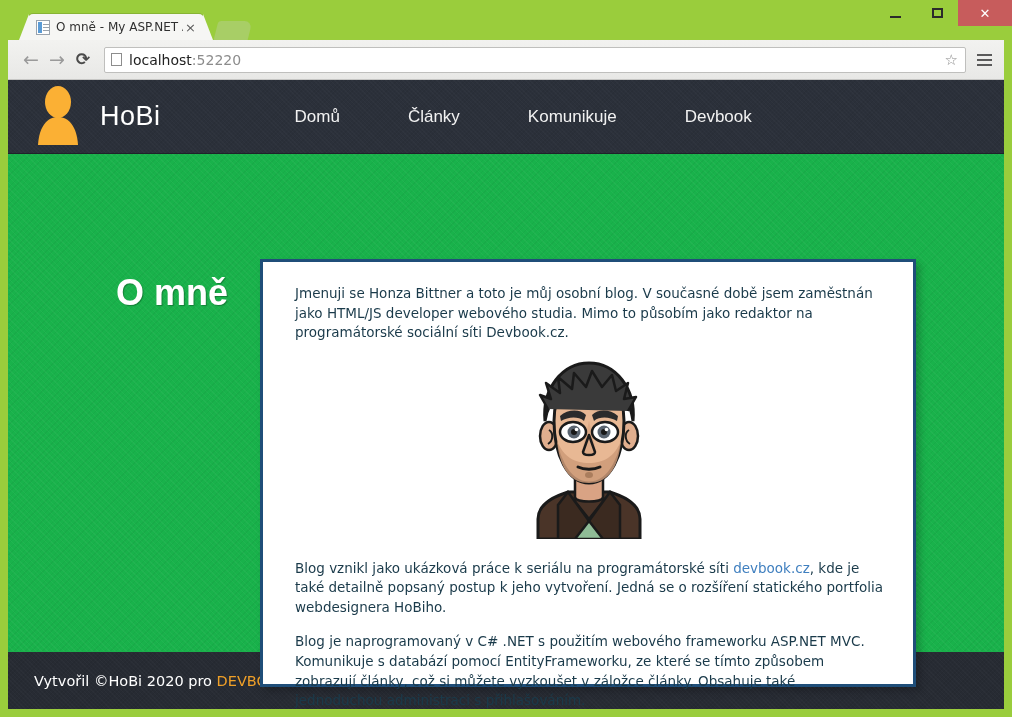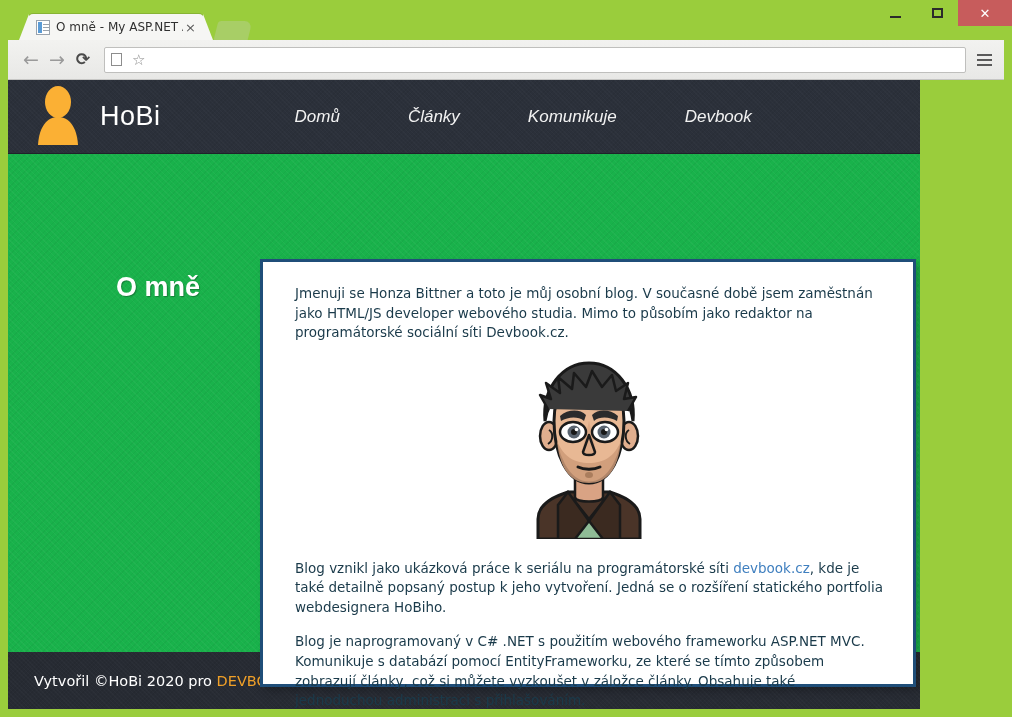--- a/index.html
+++ b/index.html
@@ -185,21 +185,21 @@
   .menu-icon span {
     display: block; width: 15px; height: 2px;
     background: #5a5a5a; margin: 1.5px 0;
   }
 
   
   .viewport {
     position: absolute;
     left: 8px;
     top: 80px;
-    width: 912px;
+    width: 996px;
     height: 629px;
     overflow: hidden;
     background: #19B24B;
   }
 
   
   .site-nav {
     height: 74px;
     background-color: #2B303A;
     background-image:
@@ -223,21 +223,20 @@
     font-family: "Liberation Sans", sans-serif;
     font-weight: 400;
     margin-left: 18px;
     letter-spacing: 0.5px;
   }
 
   .nav-links {
     display: flex;
     align-items: center;
     margin-left: 100px;
-    font-style: italic;
   }
   .nav-link {
     color: #f2f2f2;
     font-size: 17px;
     font-family: "Liberation Sans", sans-serif;
     padding: 0 34px;
     white-space: nowrap;
   }
 
   
@@ -248,21 +247,21 @@
     background-image:
       repeating-linear-gradient(45deg, rgba(255,255,255,0.035) 0 1px, transparent 1px 4px),
       repeating-linear-gradient(-45deg, rgba(0,0,0,0.04) 0 1px, transparent 1px 4px);
   }
 
   .page-title {
     position: absolute;
     left: 108px;
     top: 118px;
     color: #ffffff;
-    font-size: 27px;
+    font-size: 36px;
     font-family: "Liberation Sans", sans-serif;
     text-shadow: 1px 1px 1px rgba(0,0,0,0.28);
     white-space: nowrap;
   }
 
   .content-card {
     position: absolute;
     left: 252px;
     top: 105px;
     width: 656px;
@@ -338,20 +337,21 @@
     </div>
   </div>
 
   <div class="toolbar">
     <div class="nav-btn">←</div>
     <div class="nav-btn">→</div>
     <div class="nav-btn reload">⟳</div>
 
     <div class="omnibox">
       <span class="page-icon"></span>
+      <span class="url-text"><span>localhost</span><span class="port">:52220</span></span>
       <span class="star-icon">☆</span>
     </div>
 
     <div class="menu-icon">
       <span></span>
         <span></span>
         <span></span>
     </div>
   </div>
 

